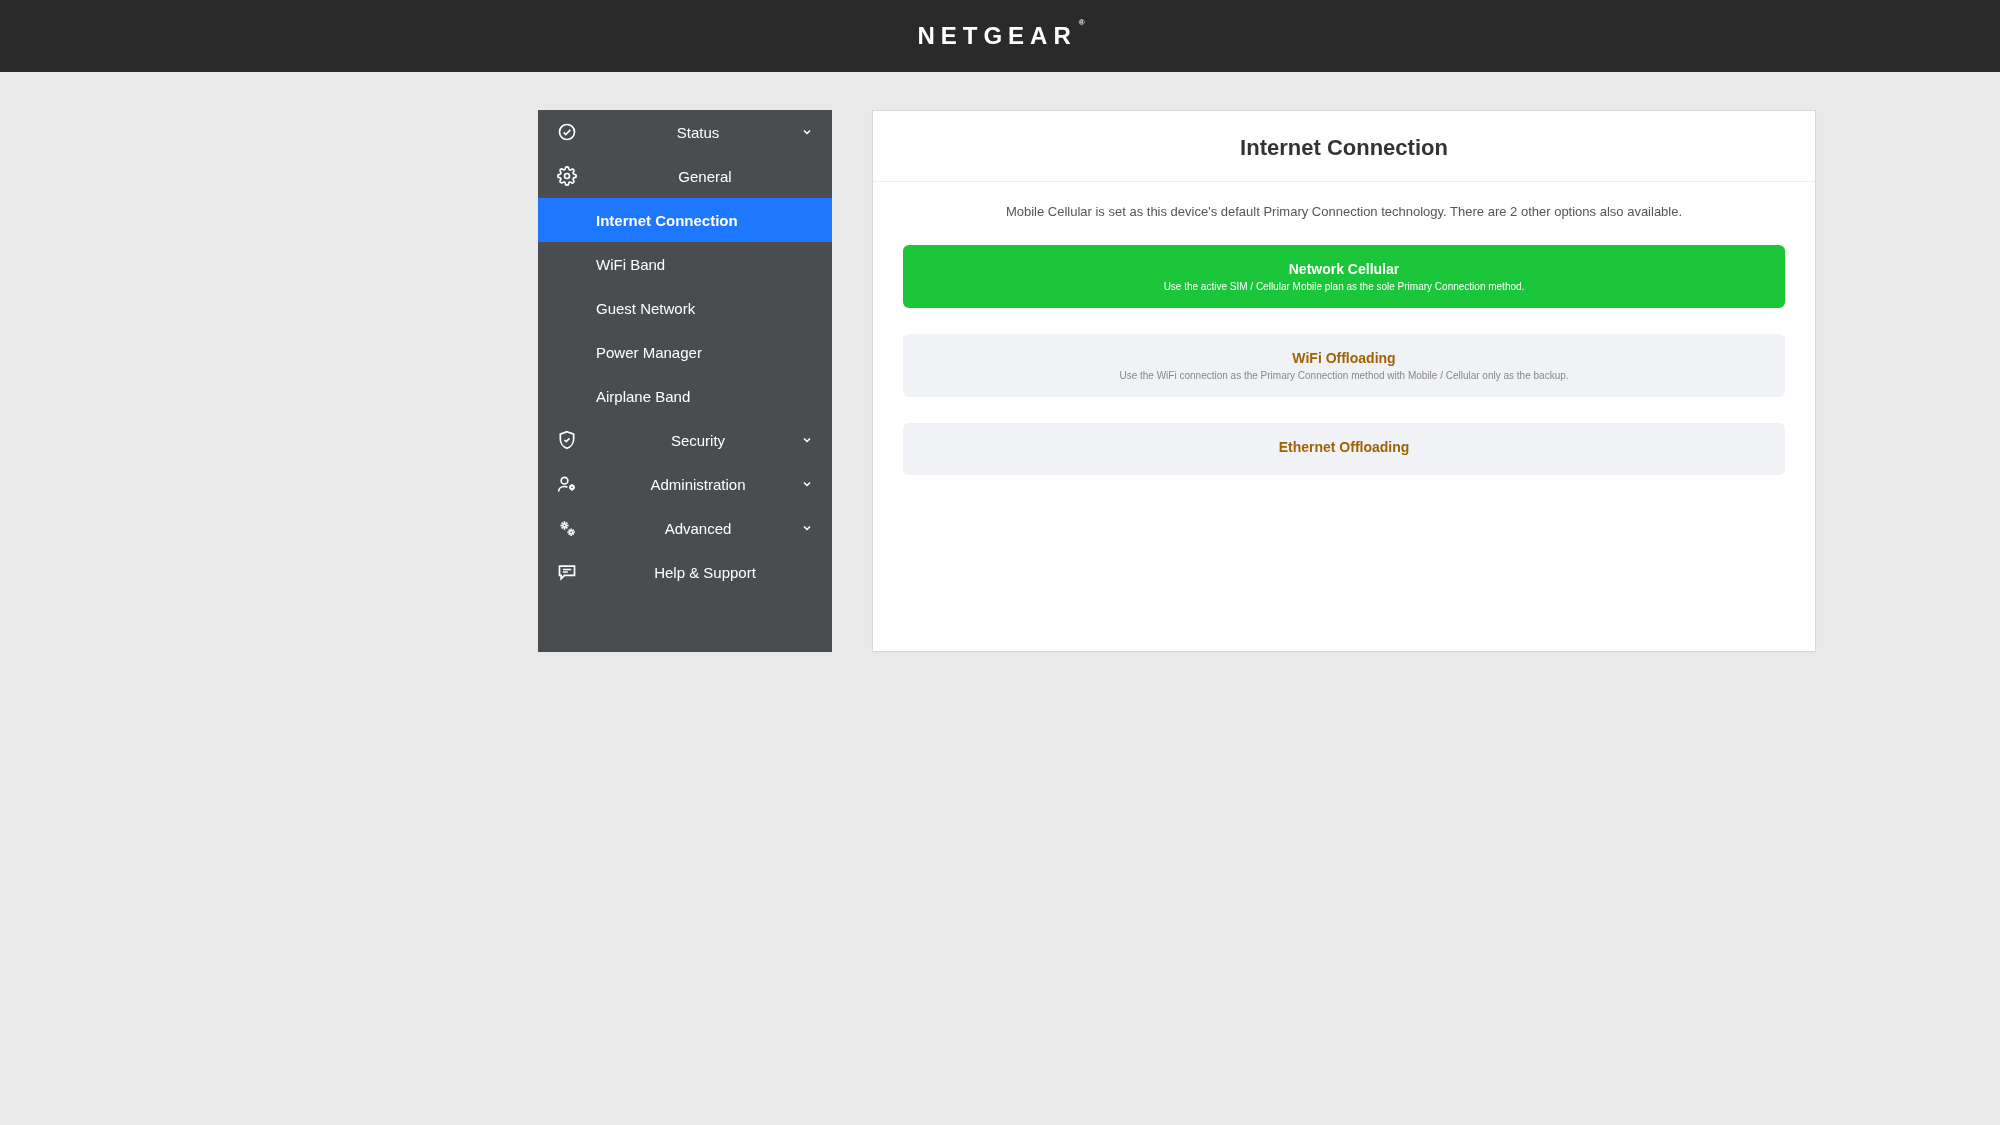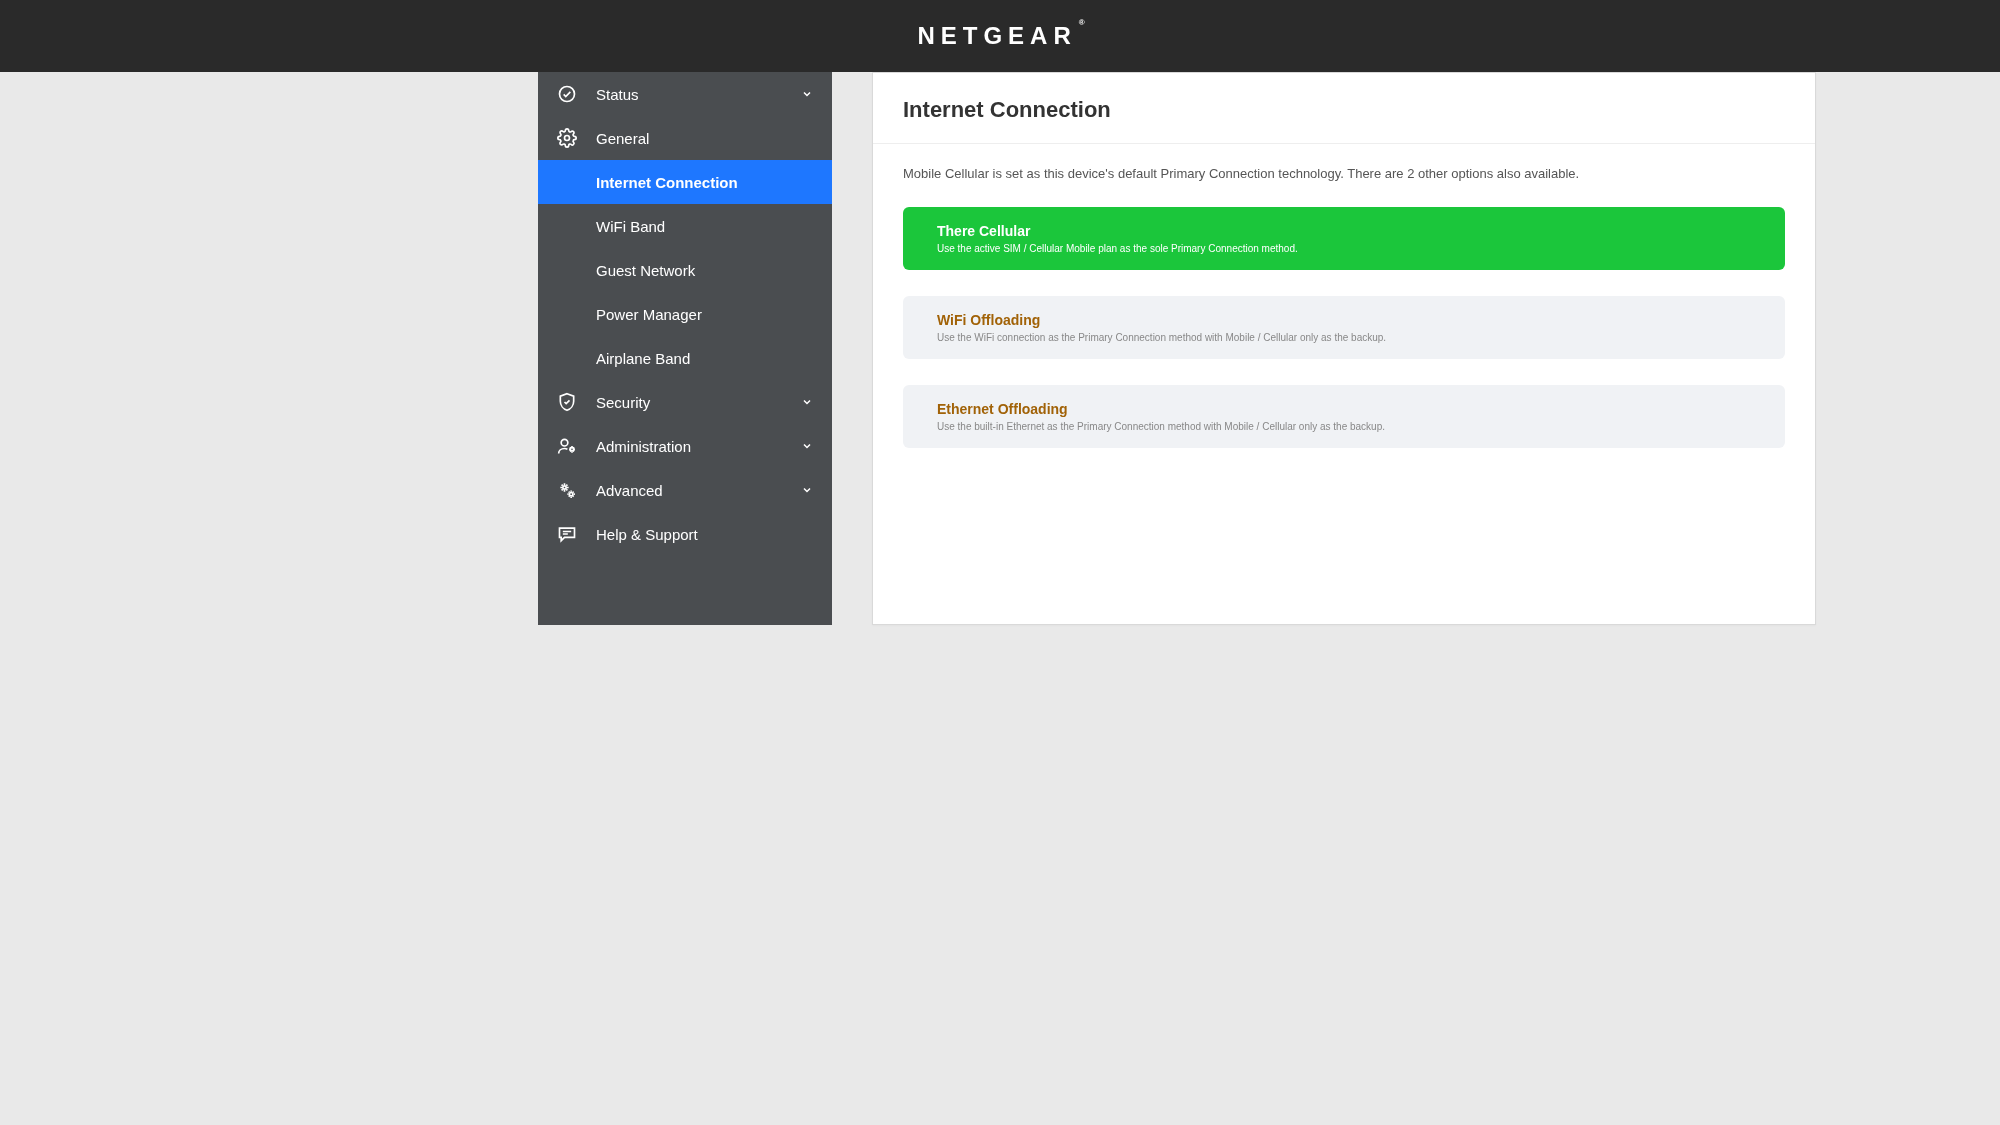--- a/index.html
+++ b/index.html
@@ -30,20 +30,22 @@
   .brand sup {
     font-size: 8px;
     letter-spacing: 0;
     position: relative;
     top: -10px;
     left: 2px;
   }
   .page-wrap {
     width: 1632px;
     margin: 0 auto;
+    padding-top: 38px;
+    text-align: center;
   }
   .layout {
     display: flex;
     gap: 40px;
     padding-left: 354px;
   }
   .sidebar {
     width: 294px;
     background: #4a4d50;
     display: flex;
@@ -265,31 +267,30 @@
     </div>
 
     <div class="card">
       <div class="card-header">
         <div class="card-title">Internet Connection</div>
       </div>
       <div class="card-body">
         <div class="intro">Mobile Cellular is set as this device's default Primary Connection technology. There are 2 other options also available.</div>
 
         <div class="option selected">
-          <div class="opt-title">There Cellular</div>
+          <div class="opt-title">Network Cellular</div>
           <div class="opt-desc">Use the active SIM / Cellular Mobile plan as the sole Primary Connection method.</div>
         </div>
 
         <div class="option">
           <div class="opt-title">WiFi Offloading</div>
           <div class="opt-desc">Use the WiFi connection as the Primary Connection method with Mobile / Cellular only as the backup.</div>
         </div>
 
         <div class="option">
           <div class="opt-title">Ethernet Offloading</div>
-          <div class="opt-desc">Use the built-in Ethernet as the Primary Connection method with Mobile / Cellular only as the backup.</div>
         </div>
 
       </div>
     </div>
 
   </div>
 </div>
 
 </body></html>

